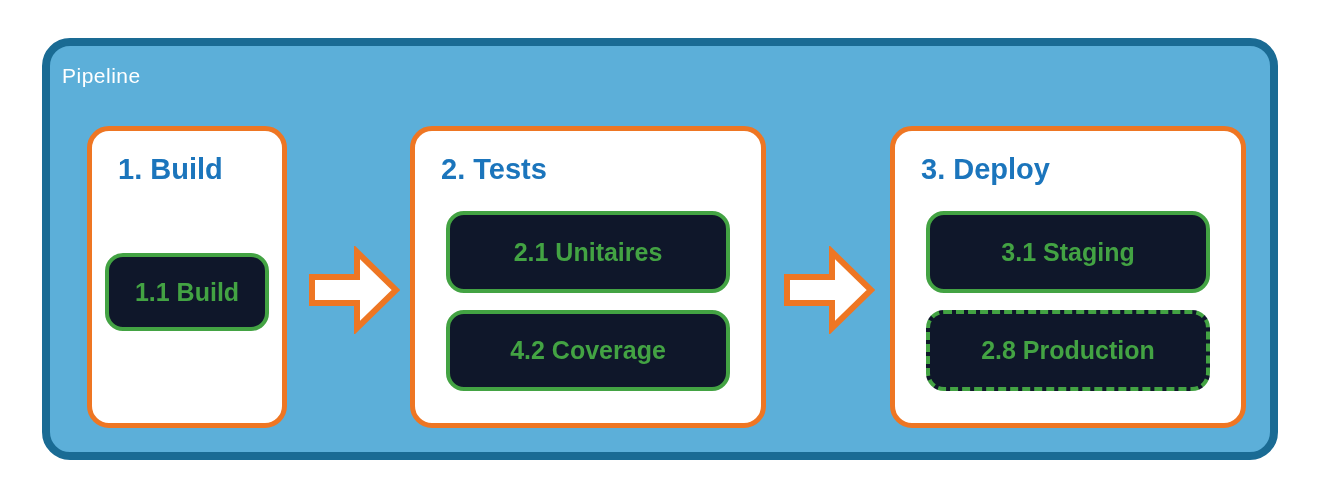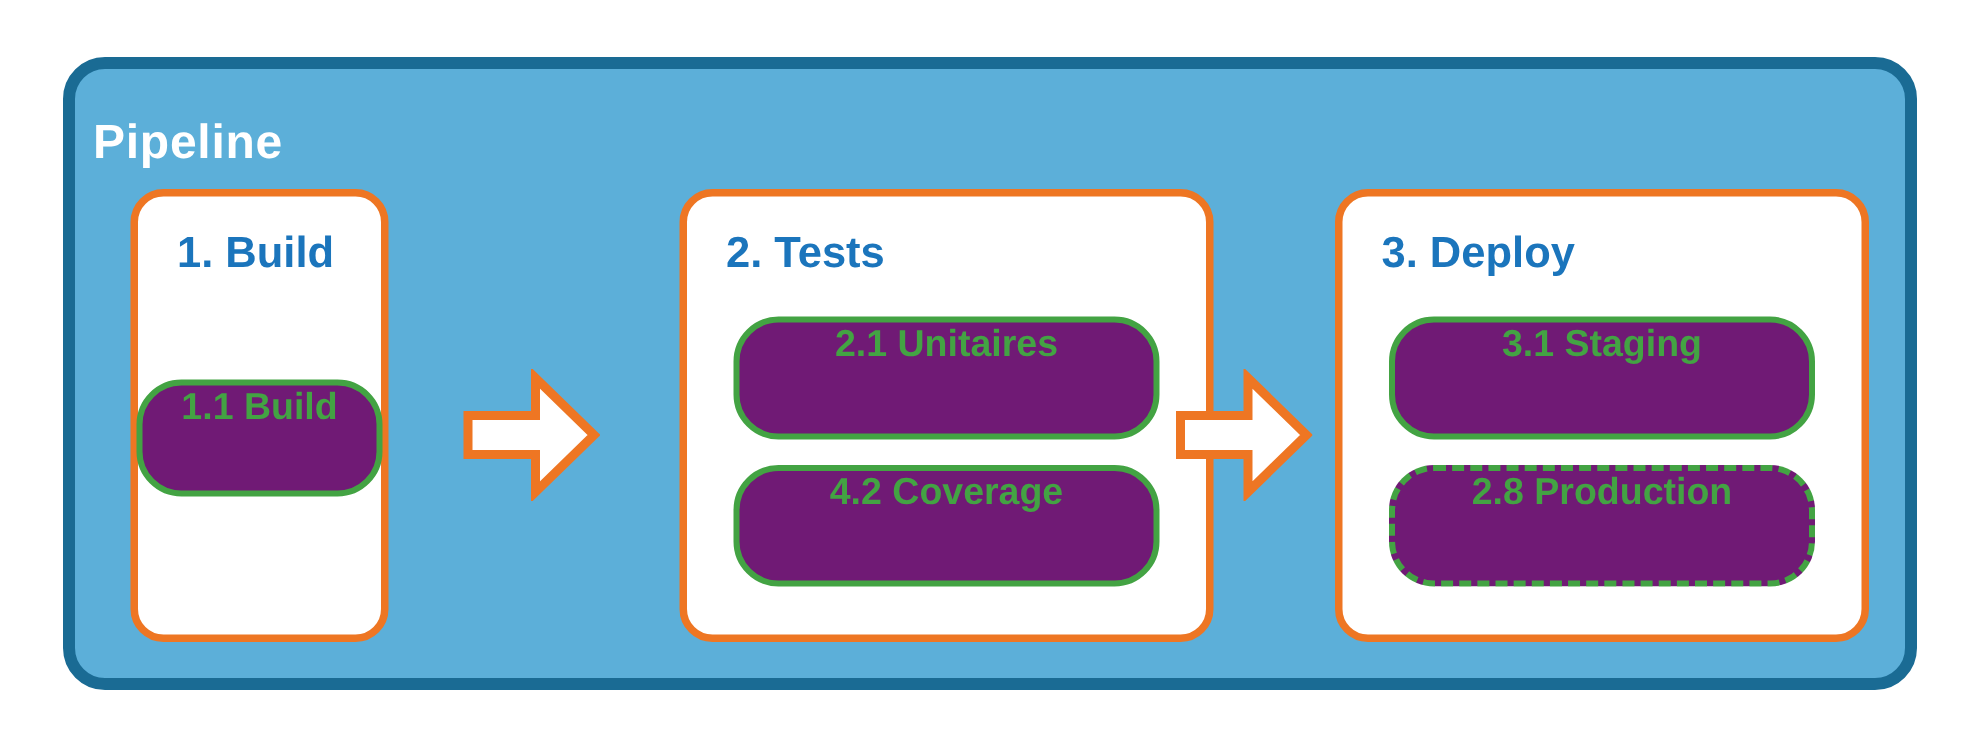--- a/index.html
+++ b/index.html
@@ -25,60 +25,59 @@
     box-sizing: border-box;
     background: #5CAFD9;
     border: 8px solid #1A6B94;
     border-radius: 28px;
   }
   .pipeline-title {
     position: absolute;
     left: 12px;
     top: 18px;
     color: #ffffff;
-    font-size: 32px;
-    font-weight: bold;
+    font-size: 21px;
+    font-weight: normal;
     letter-spacing: 0.5px;
-    margin-top: 12px;
   }
   
   .stage {
     position: absolute;
     top: 118px;
     height: 302px;
     box-sizing: border-box;
     background: #ffffff;
     border: 5px solid #EE7623;
     border-radius: 22px;
   }
-  #stage-build  { left: 79px;  width: 172px; }
+  #stage-build  { left: 79px;  width: 200px; }
   #stage-tests  { left: 402px; width: 356px; }
   #stage-deploy { left: 882px; width: 356px; padding-left: 36px; }
   .stage-title {
     position: absolute;
     left: 26px;
     top: 22px;
     color: #1B75BC;
     font-size: 29px;
     font-weight: bold;
     white-space: nowrap;
   }
   
   .task {
     position: absolute;
     left: 50%;
     transform: translateX(-50%);
     box-sizing: border-box;
     width: 284px;
     height: 82px;
-    background: #701a75;
+    background: #0f172a;
     border: 4px solid #43A343;
-    border-radius: 30px;
+    border-radius: 18px;
     display: flex;
-    align-items: flex-start;
+    align-items: center;
     justify-content: center;
   }
   .task.dashed { border-style: dashed; }
   .task-row1 { top: 80px; }
   .task-row2 { top: 179px; height: 81px; }
   #stage-build .task {
     width: 164px;
     height: 78px;
     top: 122px;
   }
@@ -110,21 +109,21 @@
       <div class="stage-title">1. Build</div>
       <div class="task">
         <span class="task-label">1.1 Build</span>
       </div>
     </div>
 
     <svg class="arrow" id="arrow-1" style="left:258px; top:200px;" viewBox="0 0 92 88">
       <polygon points="4,31 49,31 49,6 88,44 49,82 49,57 4,57" fill="#FFFFFF" stroke="#EE7623" stroke-width="6" stroke-linejoin="miter"></polygon>
     </svg>
 
-    <div class="stage" id="stage-tests" style="left:360px; top:80px;margin-left:43px;">
+    <div class="stage" id="stage-tests" style="left:360px; top:80px;">
       <div class="stage-title">2. Tests</div>
       <div class="task task-row1">
         <span class="task-label">2.1 Unitaires</span>
       </div>
       <div class="task task-row2">
         <span class="task-label">4.2 Coverage</span>
       </div>
     </div>
 
     <svg class="arrow" id="arrow-2" style="left:733px; top:200px;" viewBox="0 0 92 88">

